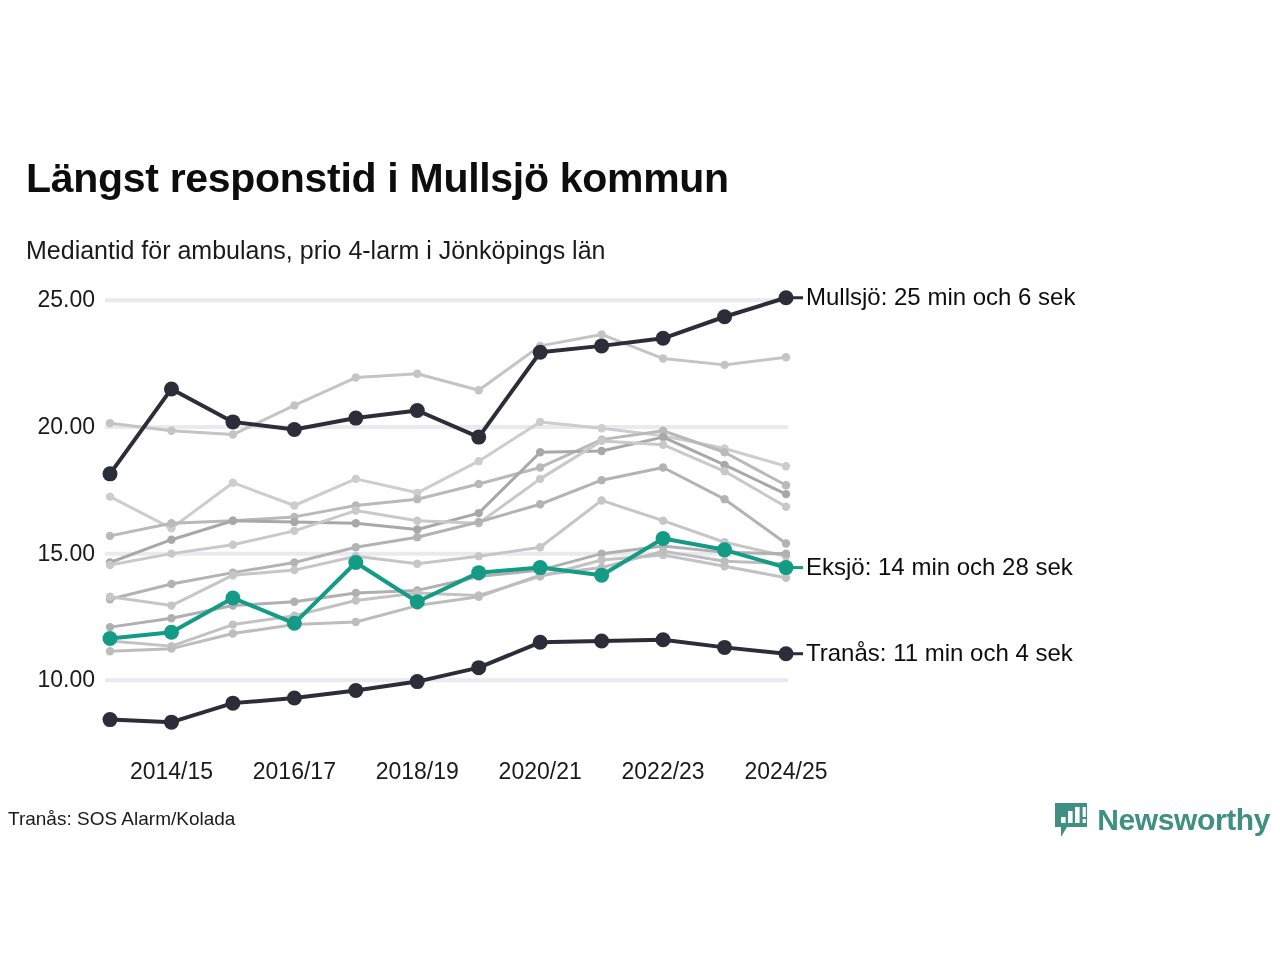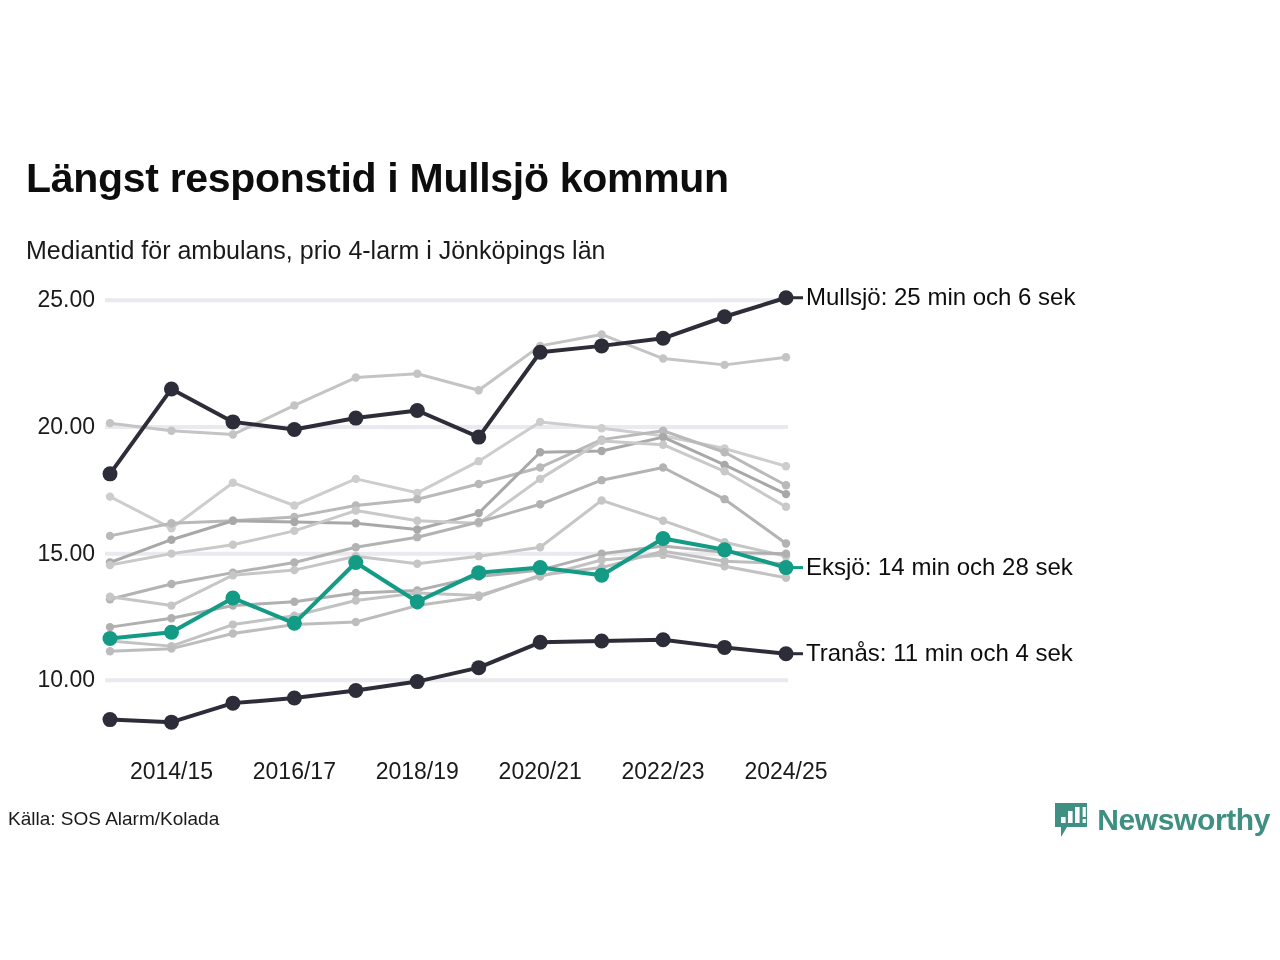--- a/index.html
+++ b/index.html
@@ -314,21 +314,21 @@
           <line x1="793" x2="803" y1="297.73595505617976" y2="297.73595505617976" stroke="#2d2d3a" stroke-width="3"></line>
           <text x="806" y="298.73595505617976" class="series-label">Mullsjö: 25 min och 6 sek</text>
           <line x1="793" x2="803" y1="567.5758426966293" y2="567.5758426966293" stroke="#149b85" stroke-width="3"></line>
           <text x="806" y="568.5758426966293" class="series-label">Eksjö: 14 min och 28 sek</text>
           <line x1="793" x2="803" y1="653.7219101123595" y2="653.7219101123595" stroke="#2d2d3a" stroke-width="3"></line>
           <text x="806" y="654.7219101123595" class="series-label">Tranås: 11 min och 4 sek</text>
         </g>
     </svg>
   </div>
 
-  <div id="source">Källa: SOS Alarm/Kolada</div>
+  <div id="source">Tranås: SOS Alarm/Kolada</div>
 
   <div id="logo">
     <span id="logo-mark">
       <svg width="34" height="38" viewBox="0 0 34 38">
         <path d="M1 2 H33 V26 H13 L7 36 V26 H1 Z" fill="#3f8f82"></path>
         <rect x="7" y="16" width="4.6" height="6" fill="#ffffff"></rect>
         <rect x="14" y="10" width="4.6" height="12" fill="#ffffff"></rect>
         <rect x="21" y="6" width="4.6" height="16" fill="#ffffff"></rect>
         <rect x="28.6" y="6" width="3.2" height="10" fill="#ffffff"></rect>
         <rect x="28.6" y="18" width="3.2" height="4" fill="#ffffff"></rect>

